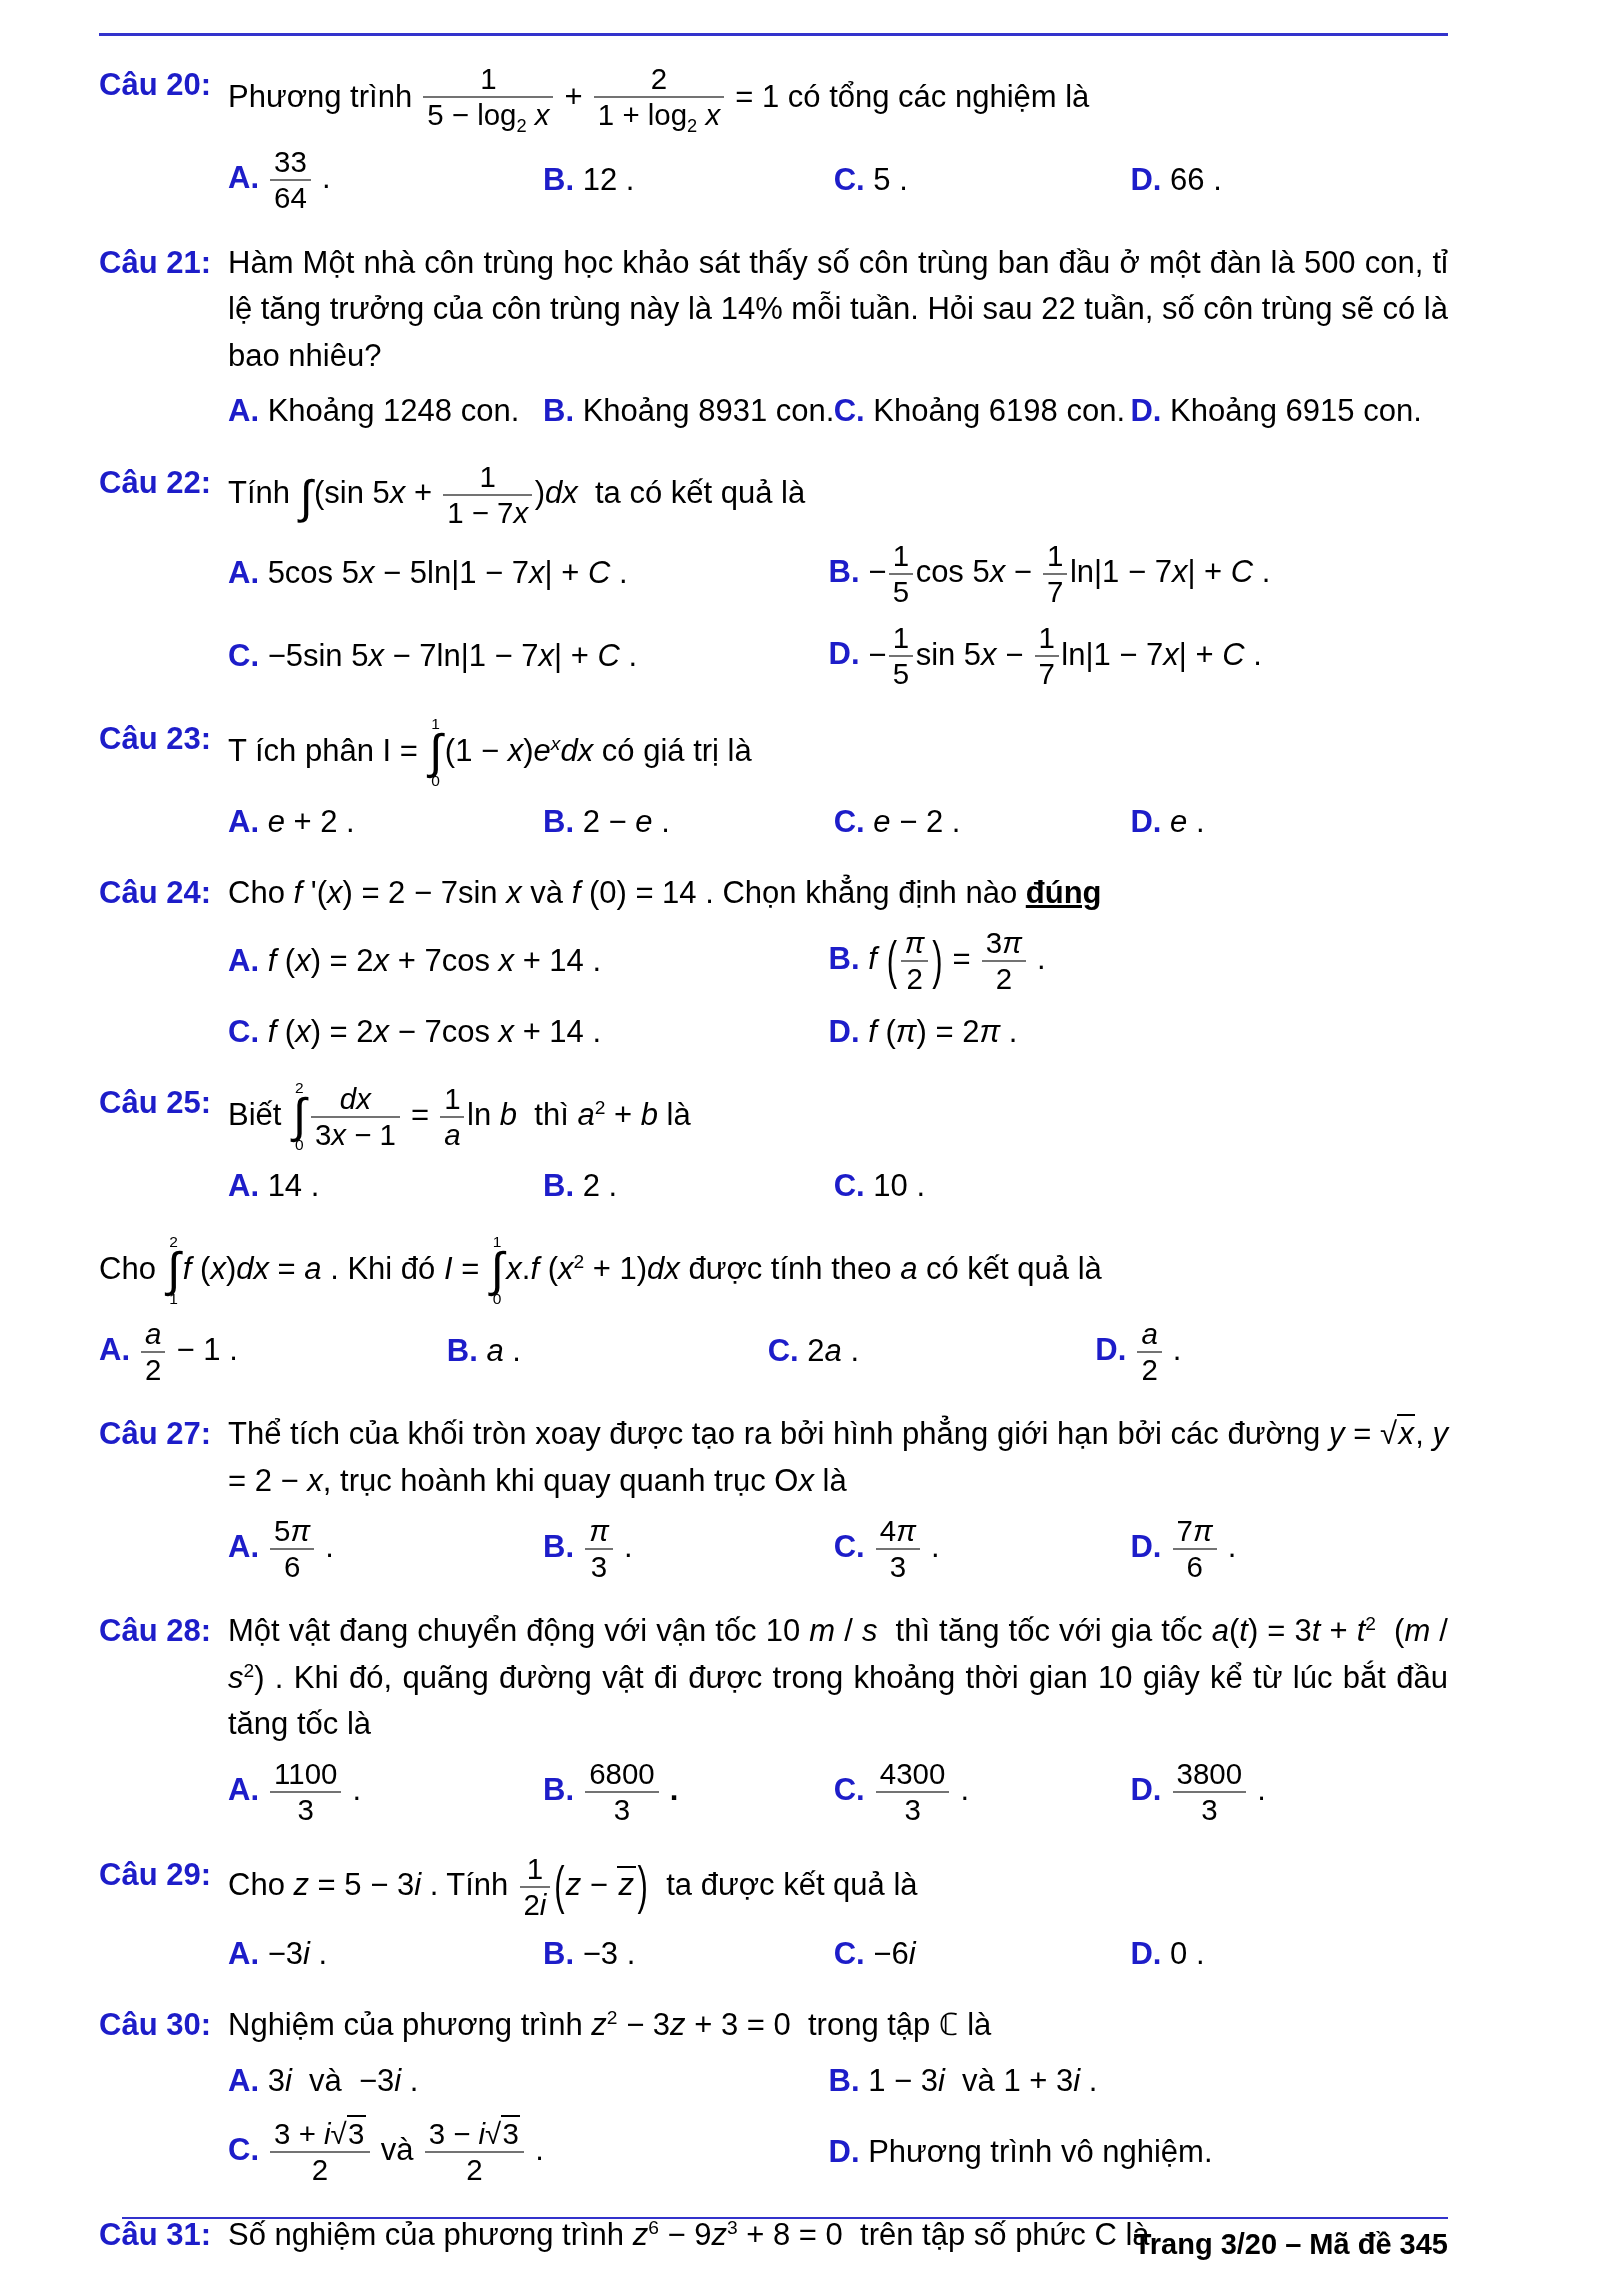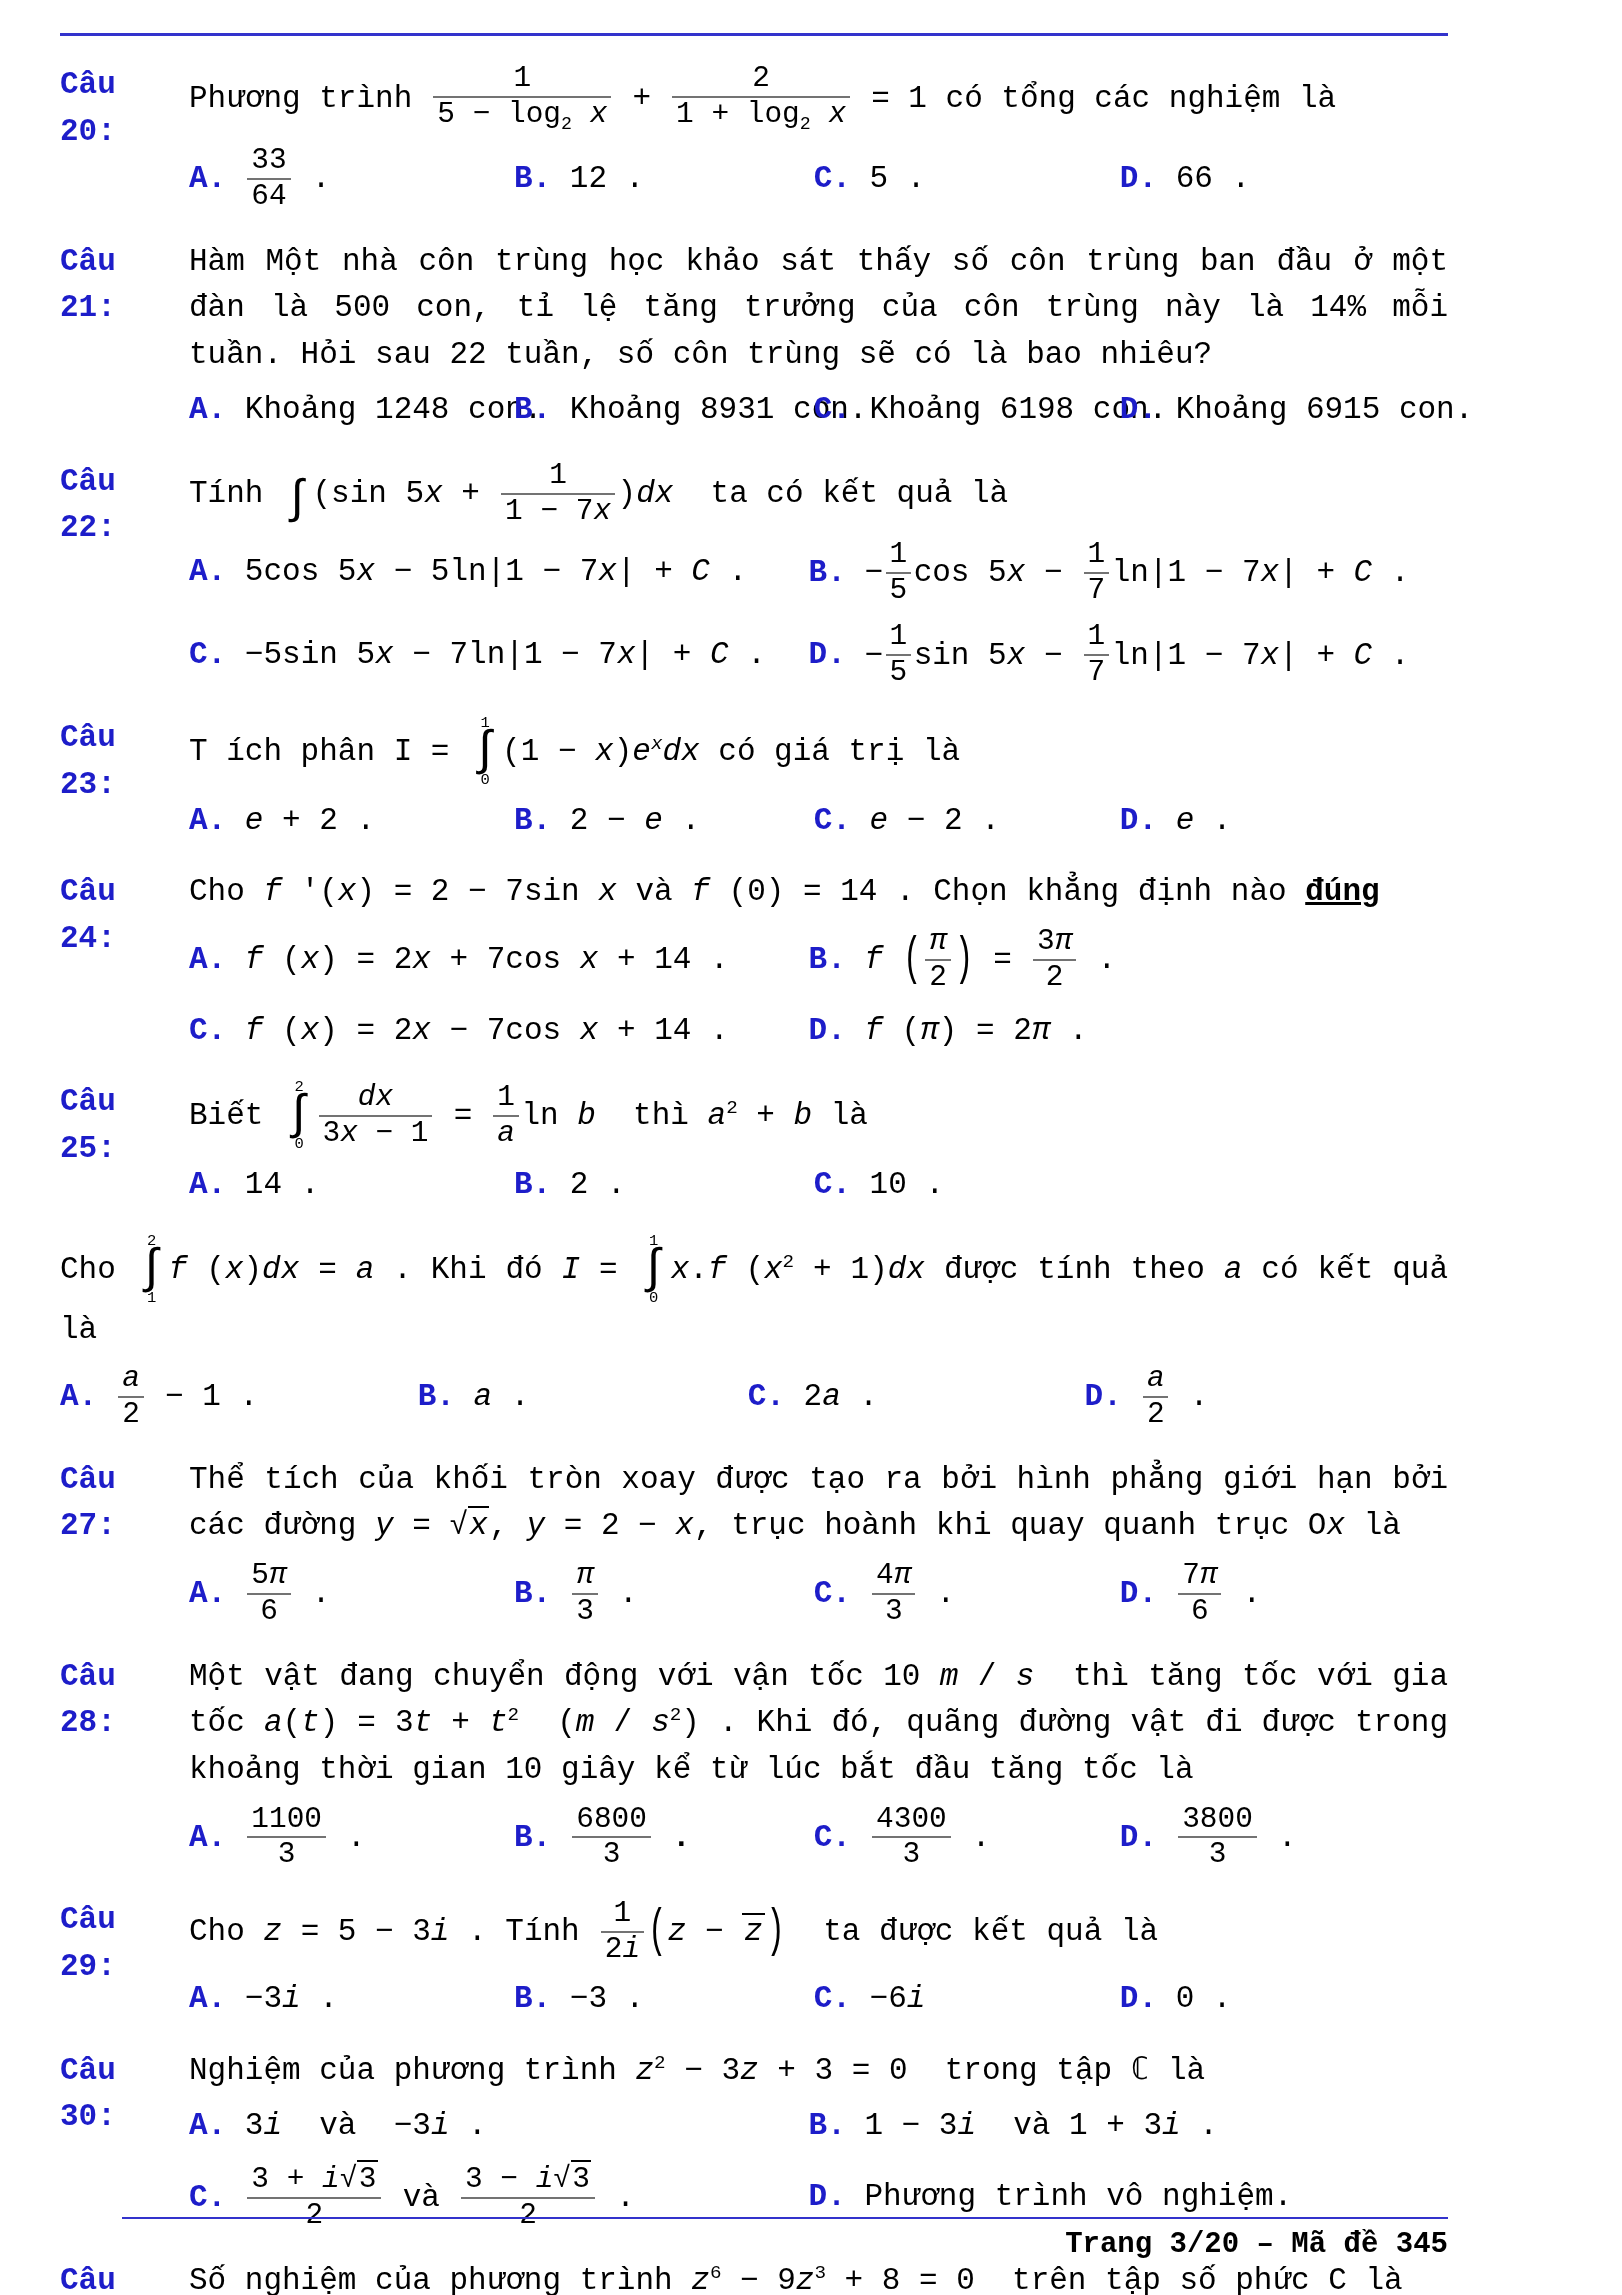--- a/index.html
+++ b/index.html
@@ -4,24 +4,24 @@
 <title>Trang 3/20 – Mã đề 345</title>
 <style>
   * { box-sizing: border-box; }
   html, body { margin: 0; padding: 0; background: #ffffff; }
   .page {
     width: 1496px;
     height: 2295px;
     position: relative;
     background: #ffffff;
     color: #000;
-    font-family: Liberation Mono, monospace;
+    font-family: Liberation Sans, sans-serif;
     font-size: 31px;
     line-height: 1.5;
-    padding: 33px 48px 0 60px;
+    padding: 33px 48px 0 99px;
     overflow: hidden;
   }
   .rule-top { border-top: 3.3px solid #3333cc; margin-bottom: 26px; }
 
   .question { display: flex; margin-bottom: 25px; }
   .q-label { flex: 0 0 129px; font-weight: bold; color: #1d1dc9; }
   .q-content { flex: 1; min-width: 0; }
   .q-body { text-align: justify; }
 
   .options { display: grid; margin-top: 9.2px; column-gap: 5.2px; row-gap: 13px; align-items: center; }

